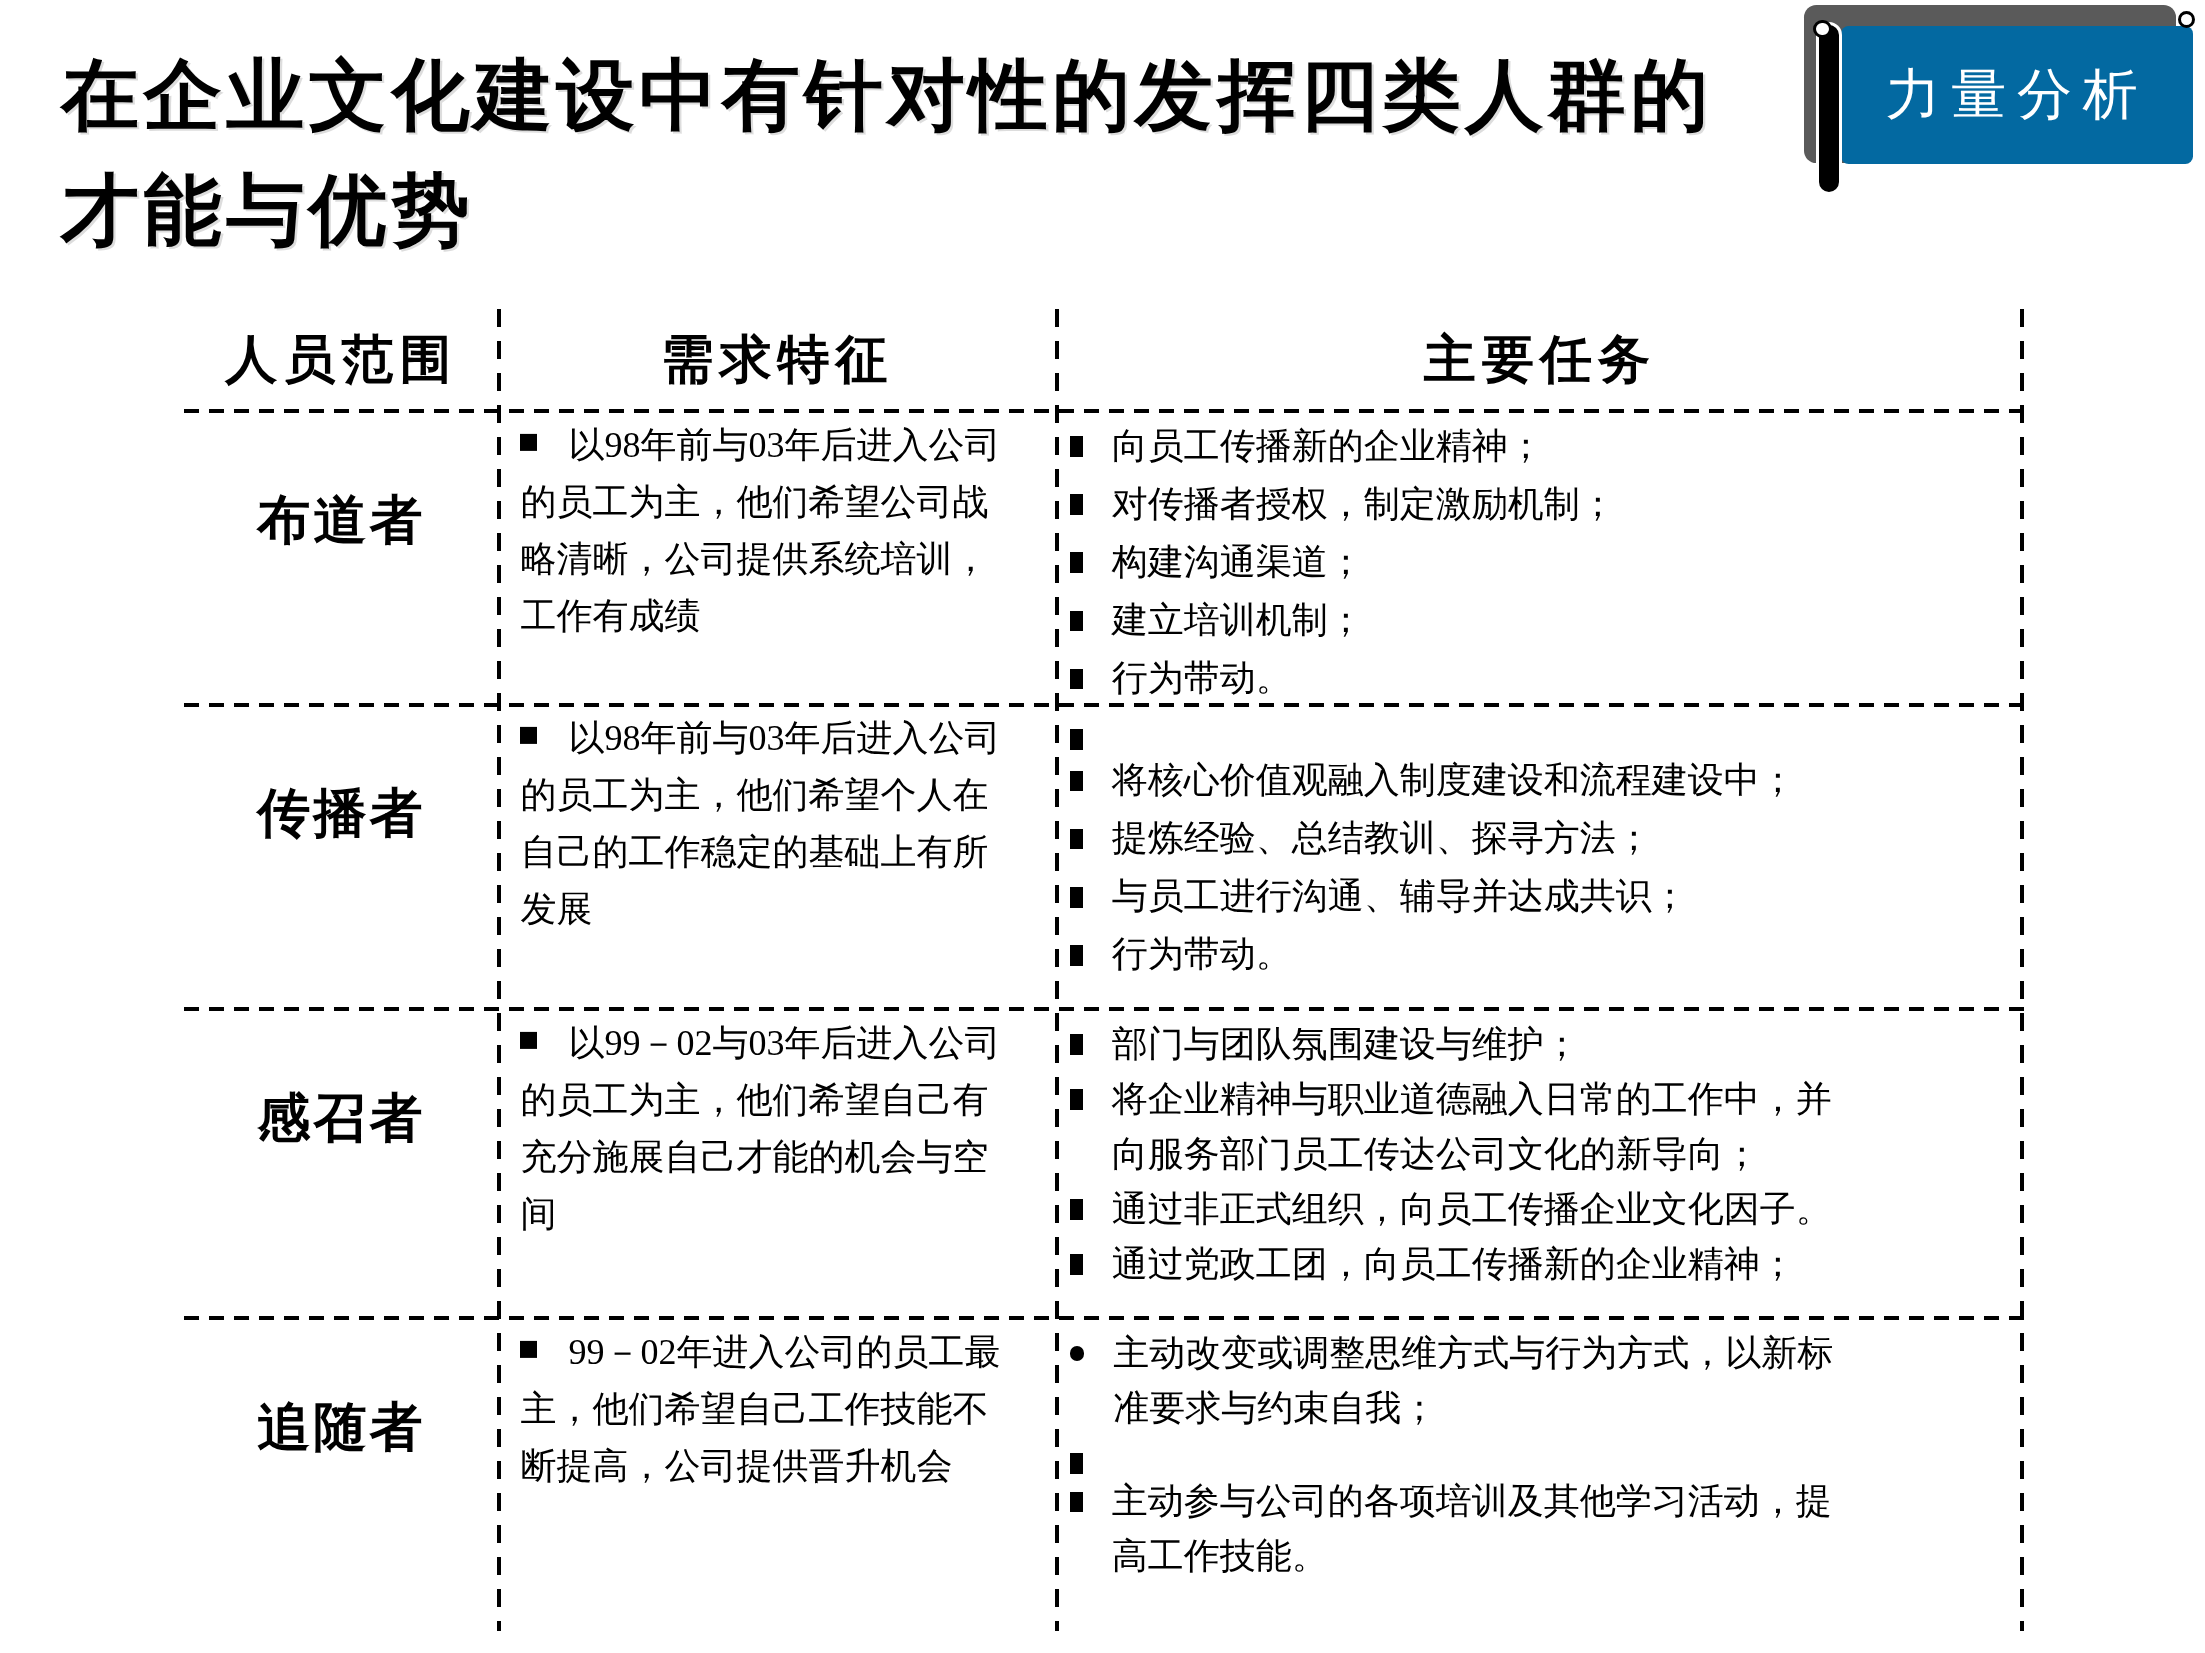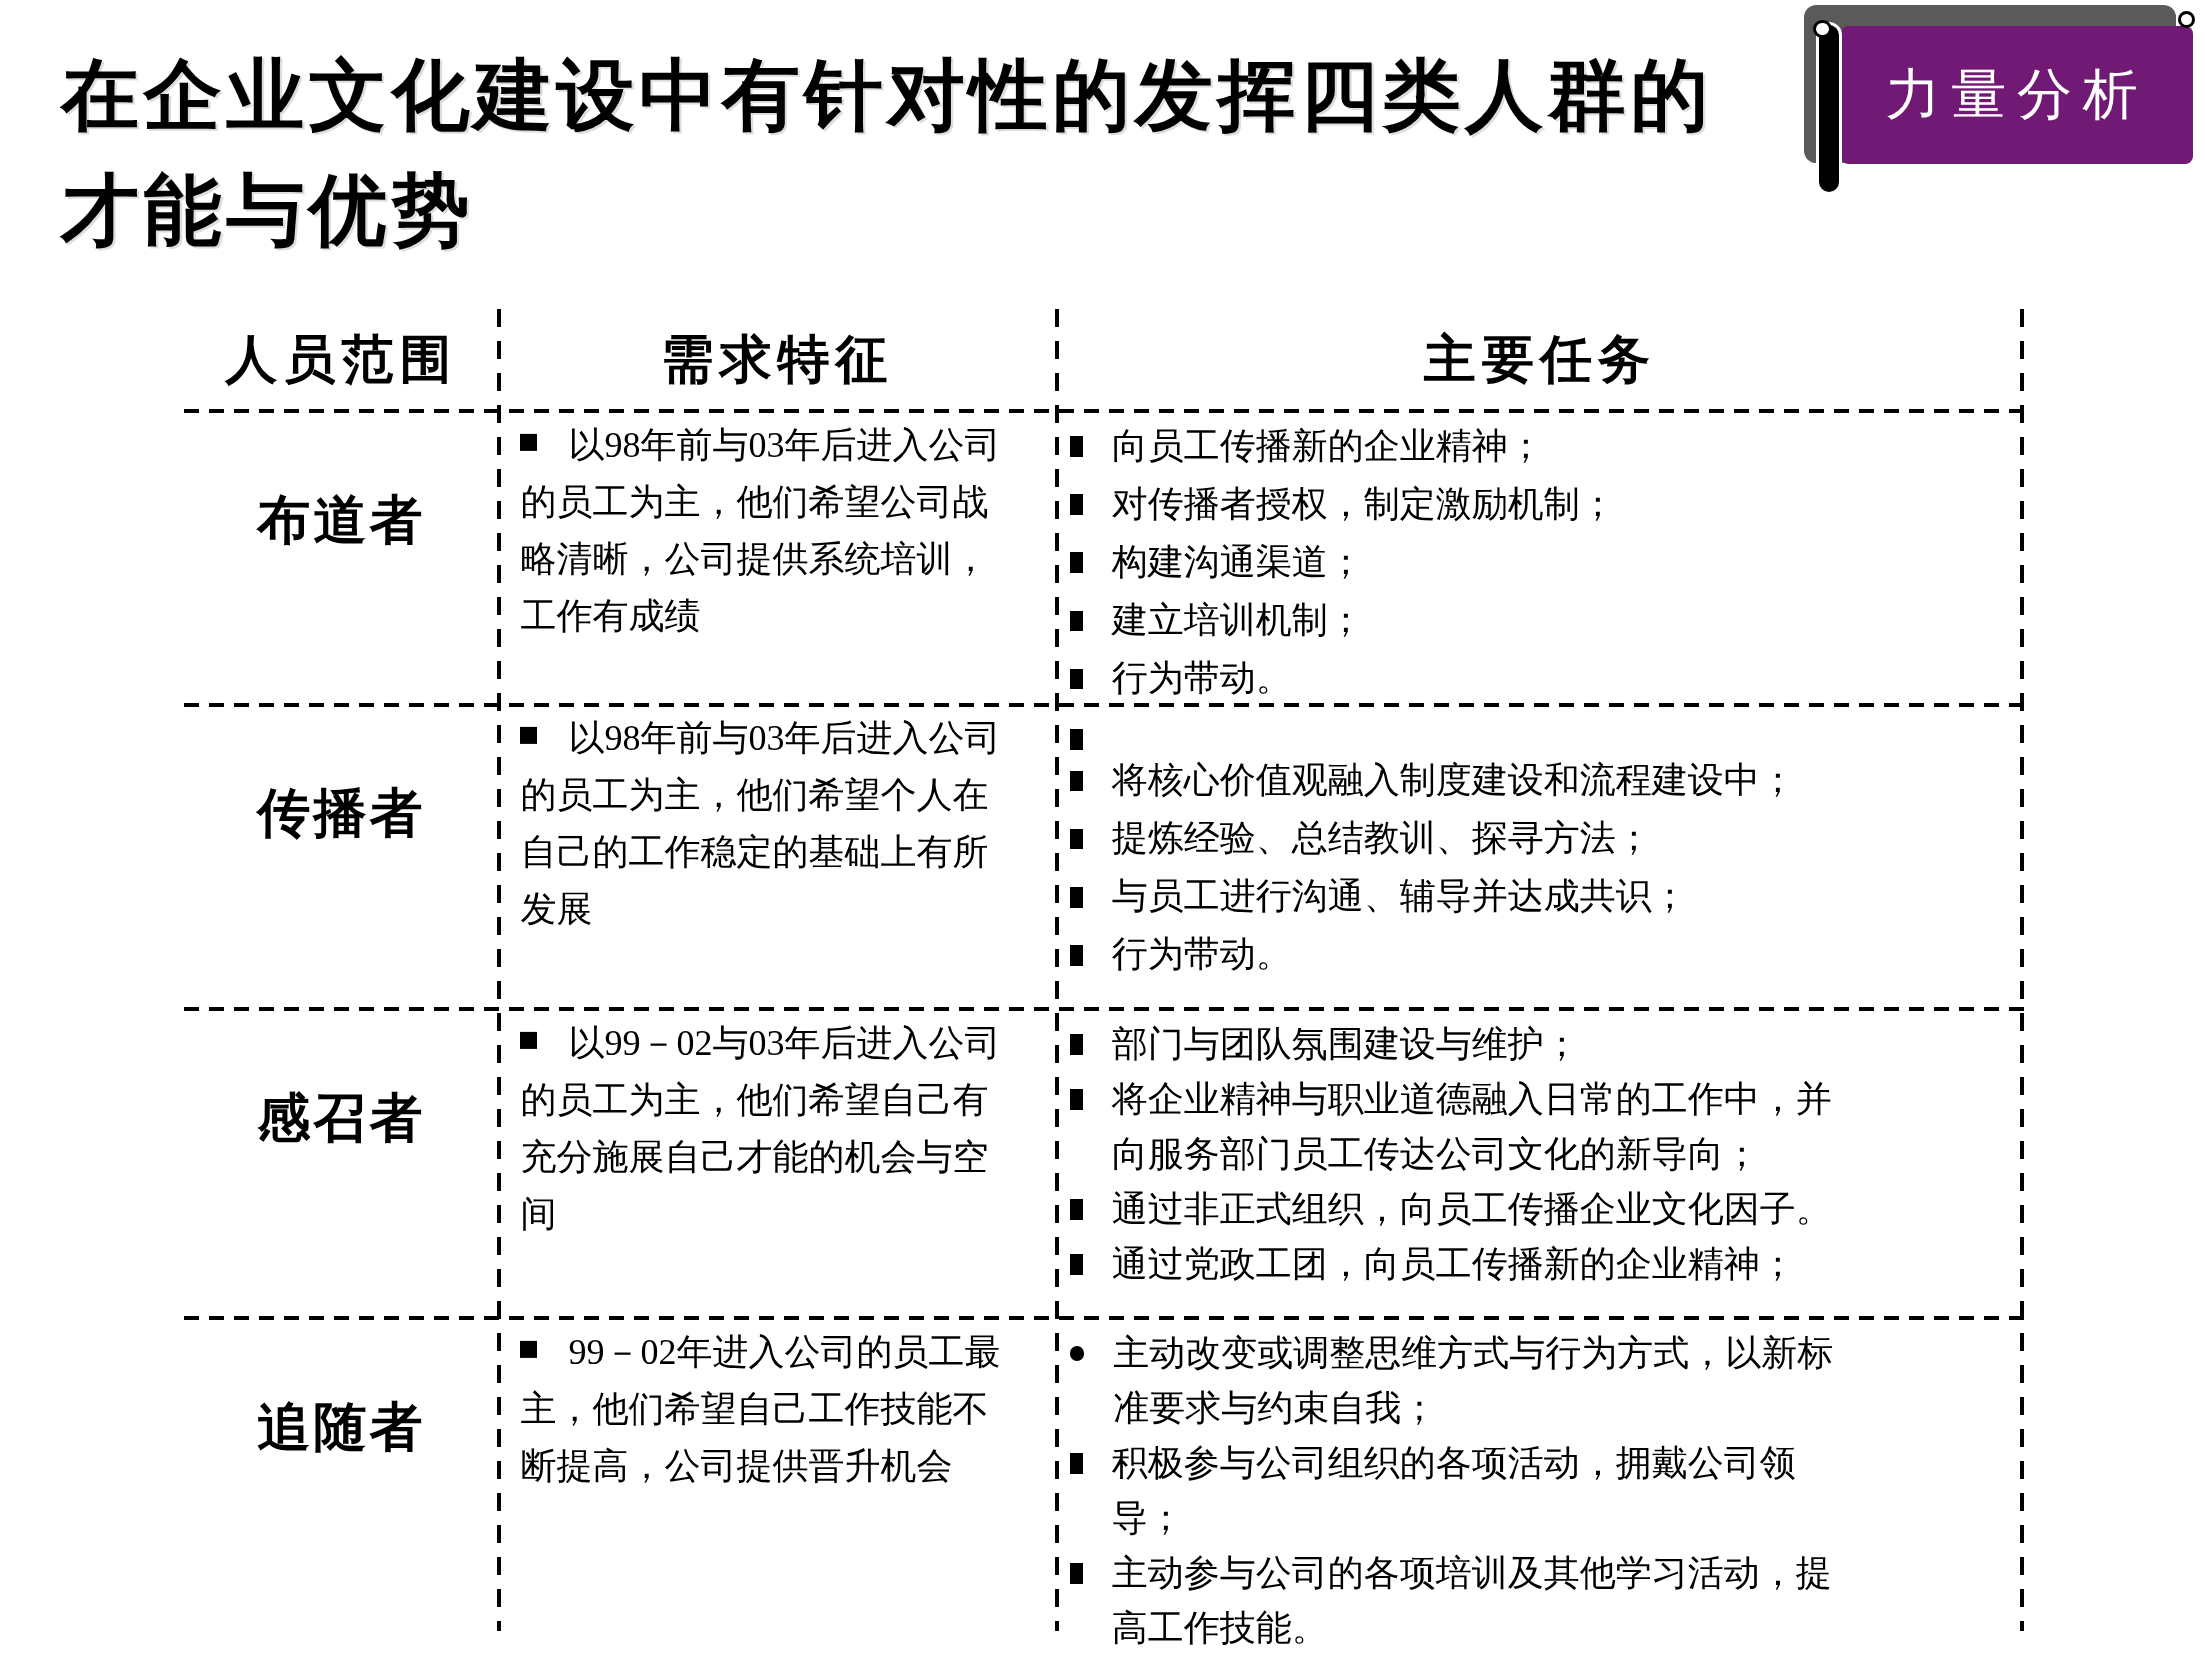--- a/index.html
+++ b/index.html
@@ -17,21 +17,21 @@
     font-family:Liberation Sans, sans-serif;
     font-weight:700;font-size:78px;line-height:115px;
     letter-spacing:4.6px;color:#000;
     text-shadow:2.3px 2.3px 0 rgba(120,120,120,0.25);
   }
   
   .banner{position:absolute;left:1804px;top:4.6px;width:401px;height:199px;}
   .scroll-back{position:absolute;left:0;top:0;width:372px;height:158px;background:#5a5a5a;border-radius:12.3px;}
   .scroll-front{
     position:absolute;left:37px;top:21.4px;width:352px;height:138px;
-    background:#701a75;border-radius:7.7px;
+    background:#0369a1;border-radius:7.7px;
     display:flex;align-items:center;justify-content:center;
     color:#fff;font-size:55px;letter-spacing:10.7px;
     font-family:"Liberation Serif","DejaVu Serif",serif;
   }
   .pole{position:absolute;left:12.3px;top:17px;width:26px;height:173px;background:#000;border:3.8px solid #fff;border-radius:13px;box-sizing:border-box;}
   .curl{position:absolute;background:#fff;border:3.8px solid #000;border-radius:50%;box-sizing:border-box;}
   .curl-left{left:9.2px;top:15.3px;width:18.4px;height:18.4px;}
   .curl-right{left:374px;top:6.1px;width:17px;height:17px;}
   
   .tbl{
@@ -179,21 +179,20 @@
     <div class="ncell r4">
       <div class=""><div class="b-sq" style="display: inline-block;"></div>99－02年进入公司的员工最主，他们希望自己工作技能不断提高，公司提供晋升机会</div>
     </div>
     <div class="tcell r4">
       <div class="task">
         <div class="b round"></div>
         <div class="t">主动改变或调整思维方式与行为方式，以新标准要求与约束自我；</div>
       </div>
       <div class="task">
         <div class="b sq"></div>
-        <div class="t">积极参与公司组织的各项活动，拥戴公司领导；</div>
       </div>
       <div class="task">
         <div class="b sq"></div>
         <div class="t">主动参与公司的各项培训及其他学习活动，提高工作技能。</div>
       </div>
     </div>
   </div>
 
 
 </body></html>

